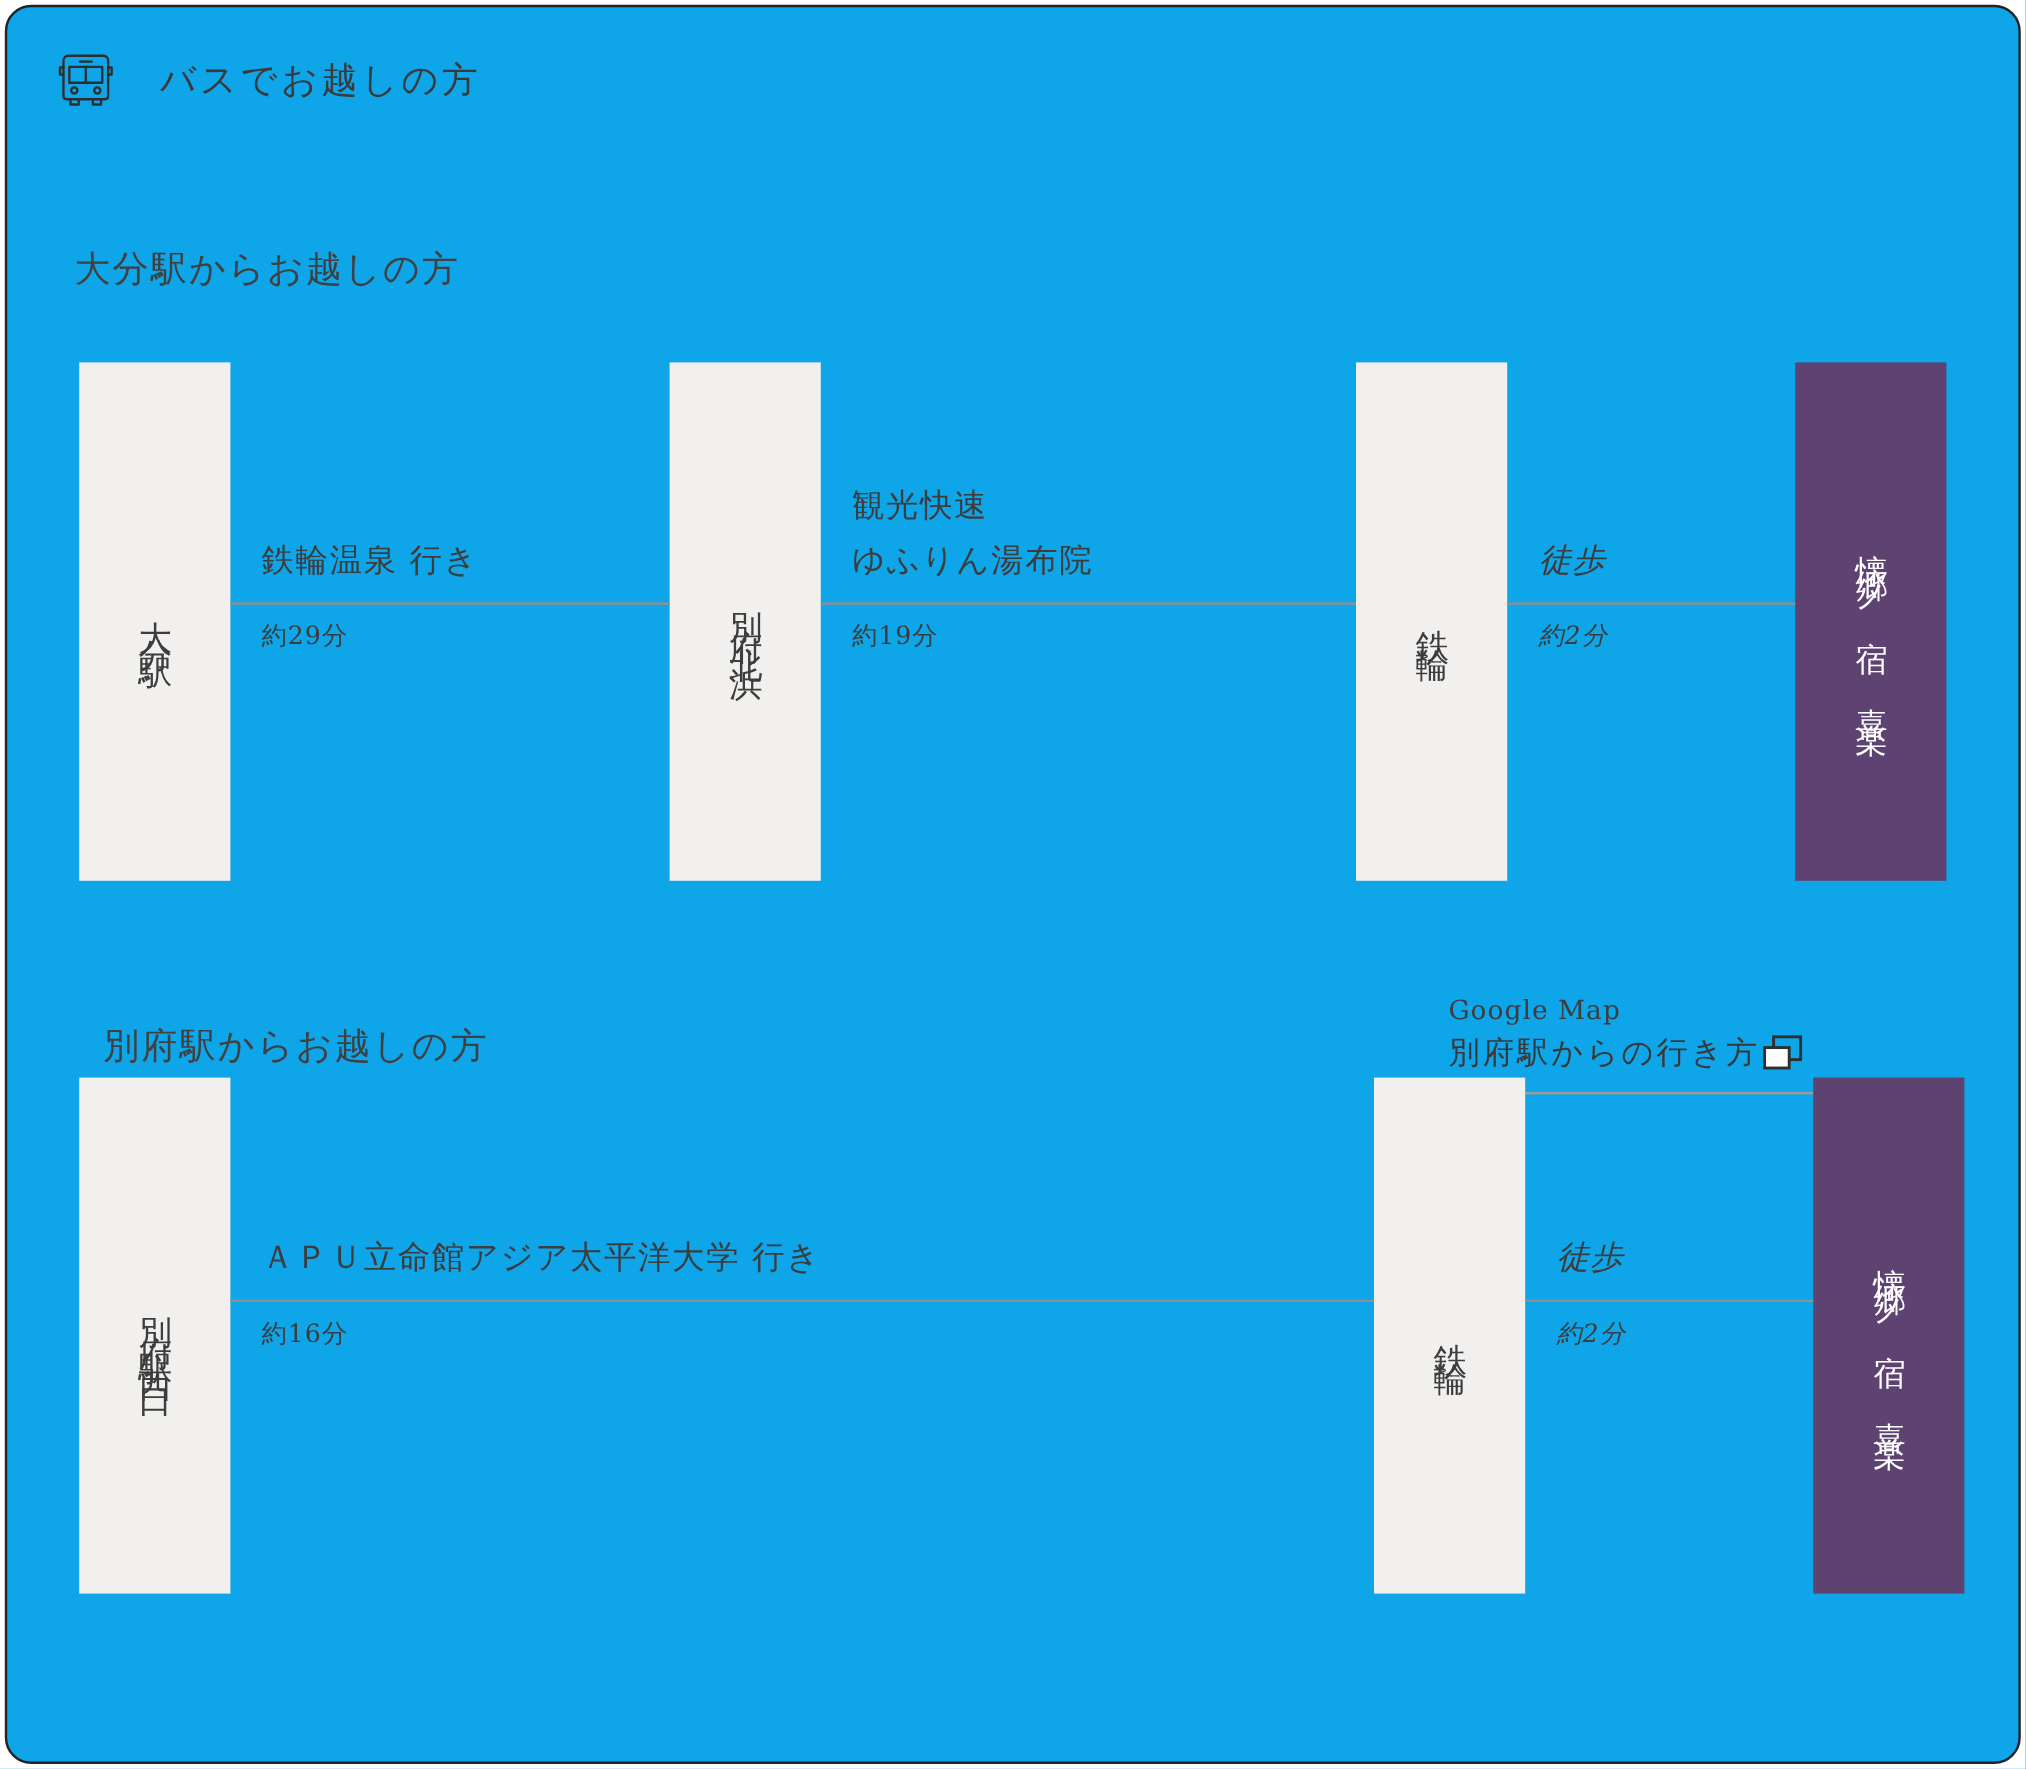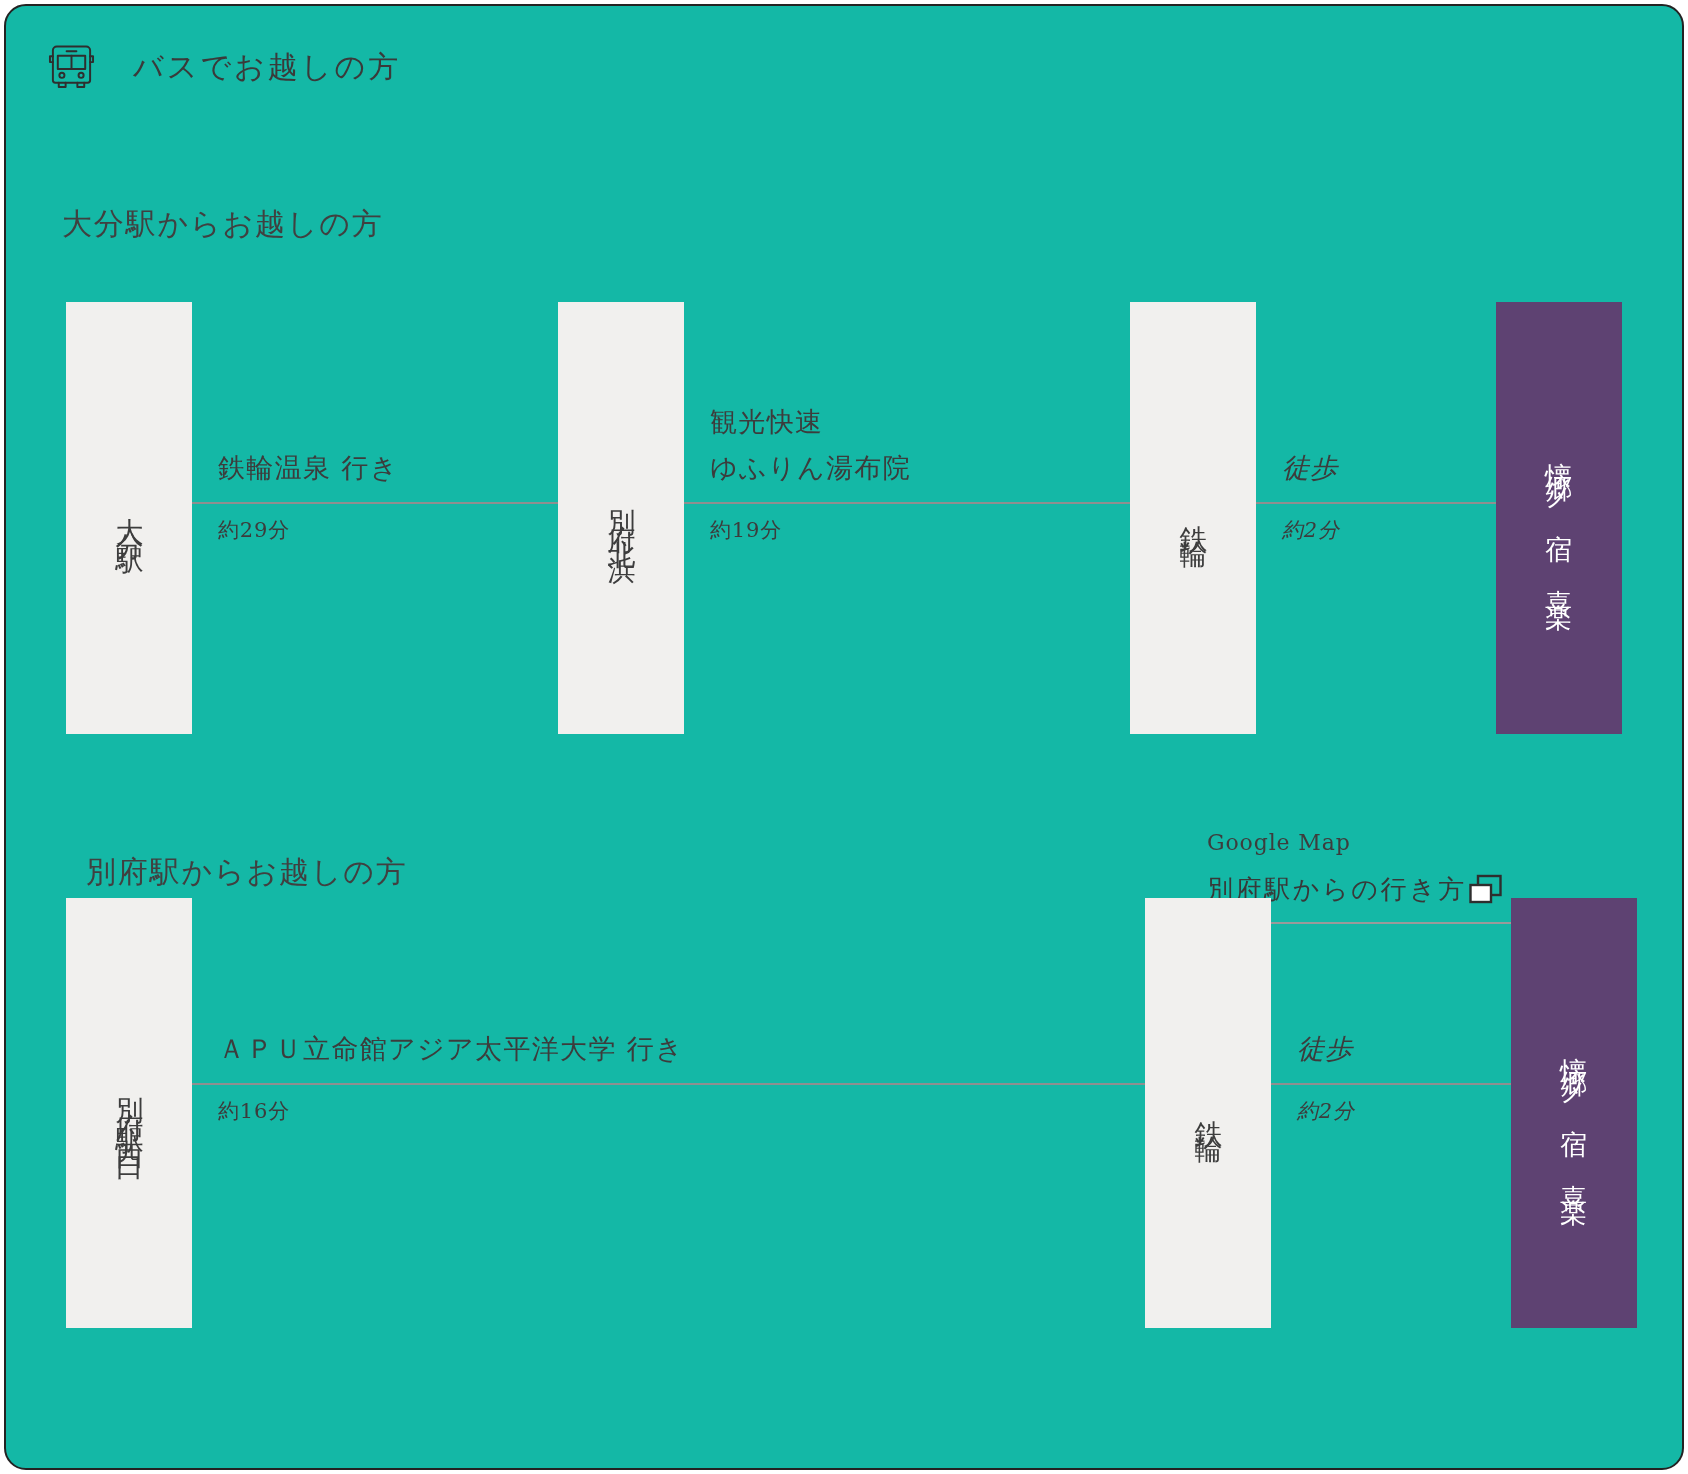--- a/index.html
+++ b/index.html
@@ -7,21 +7,21 @@
     width: 1688px; height: 1474px;
     background: #ffffff;
     font-family: "DejaVu Serif", "Liberation Serif", serif;
     color: #3d3d3d;
     position: relative;
   }
   .card {
     position: absolute; inset: 4px;
     border: 2px solid #232323;
     border-radius: 22px;
-    background: #14b8a6;
+    background: #0ea5e9;
   }
   
   .title-row {
     position: absolute; left: 42px; top: 36px;
     display: flex; align-items: center; gap: 38px;
   }
   .bus-icon svg { width: 47px; height: 50px; display: block; }
   .page-title {
     font-size: 30px; letter-spacing: 0.10em; color: #3a3a3a;
   }
@@ -39,21 +39,21 @@
     position: absolute; right: 123px; top: 824px;
     width: 352px;
     border-bottom: 2px solid #9a9a9a;
     padding-bottom: 15px;
     cursor: pointer;
     text-decoration: none; color: inherit;
     display: block;
   }
   .gmap-label {
     display: block; font-size: 22px; letter-spacing: 0.04em;
-    color: #3d3d3d; margin-bottom: 17px;
+    color: #3d3d3d; margin-bottom: 5px;
   }
   .gmap-row { display: flex; align-items: center; }
   .gmap-text { font-size: 26px; letter-spacing: 0.10em; color: #383838; }
   .ext-icon svg { width: 37px; height: 34px; display: block; }
   
   .flow {
     position: absolute; left: 60px;
     display: flex; align-items: stretch;
   }
   .flow-oita  { top: 296px; height: 432px; --dt: 200px; }

